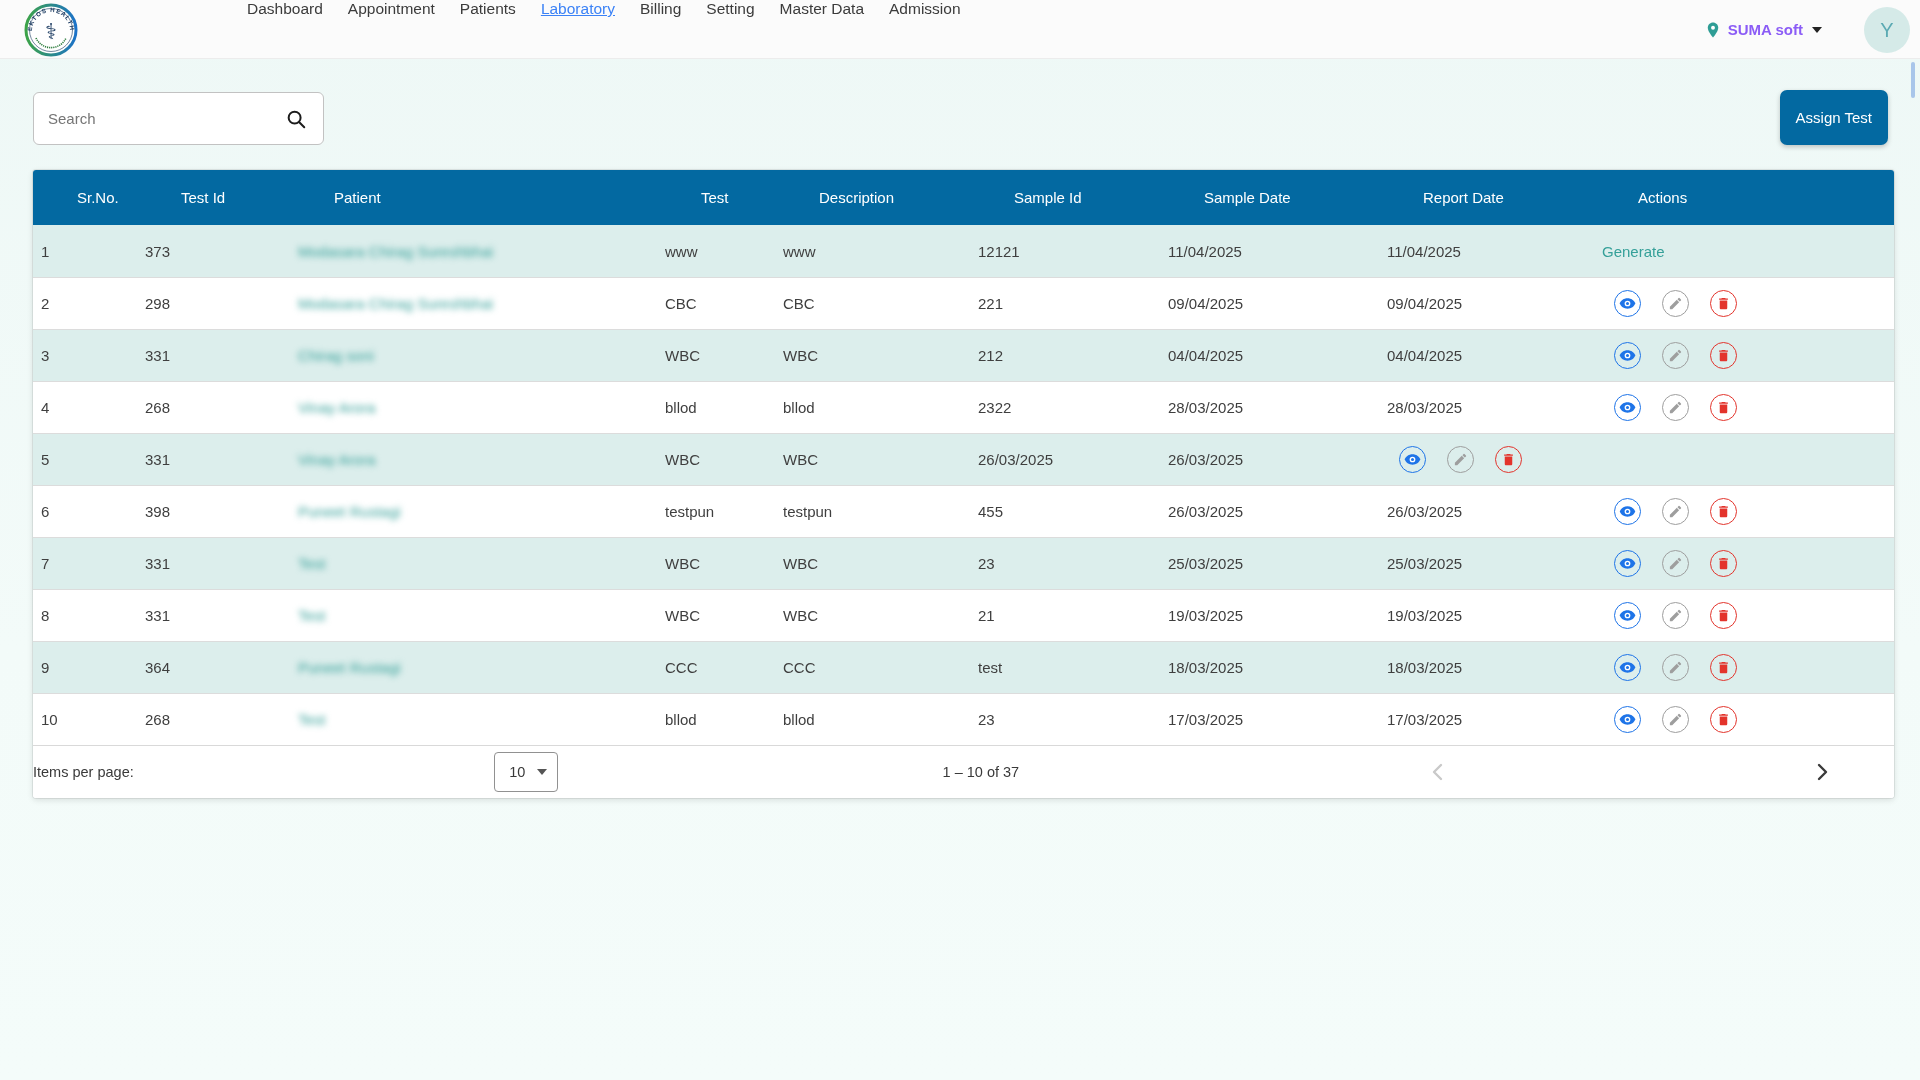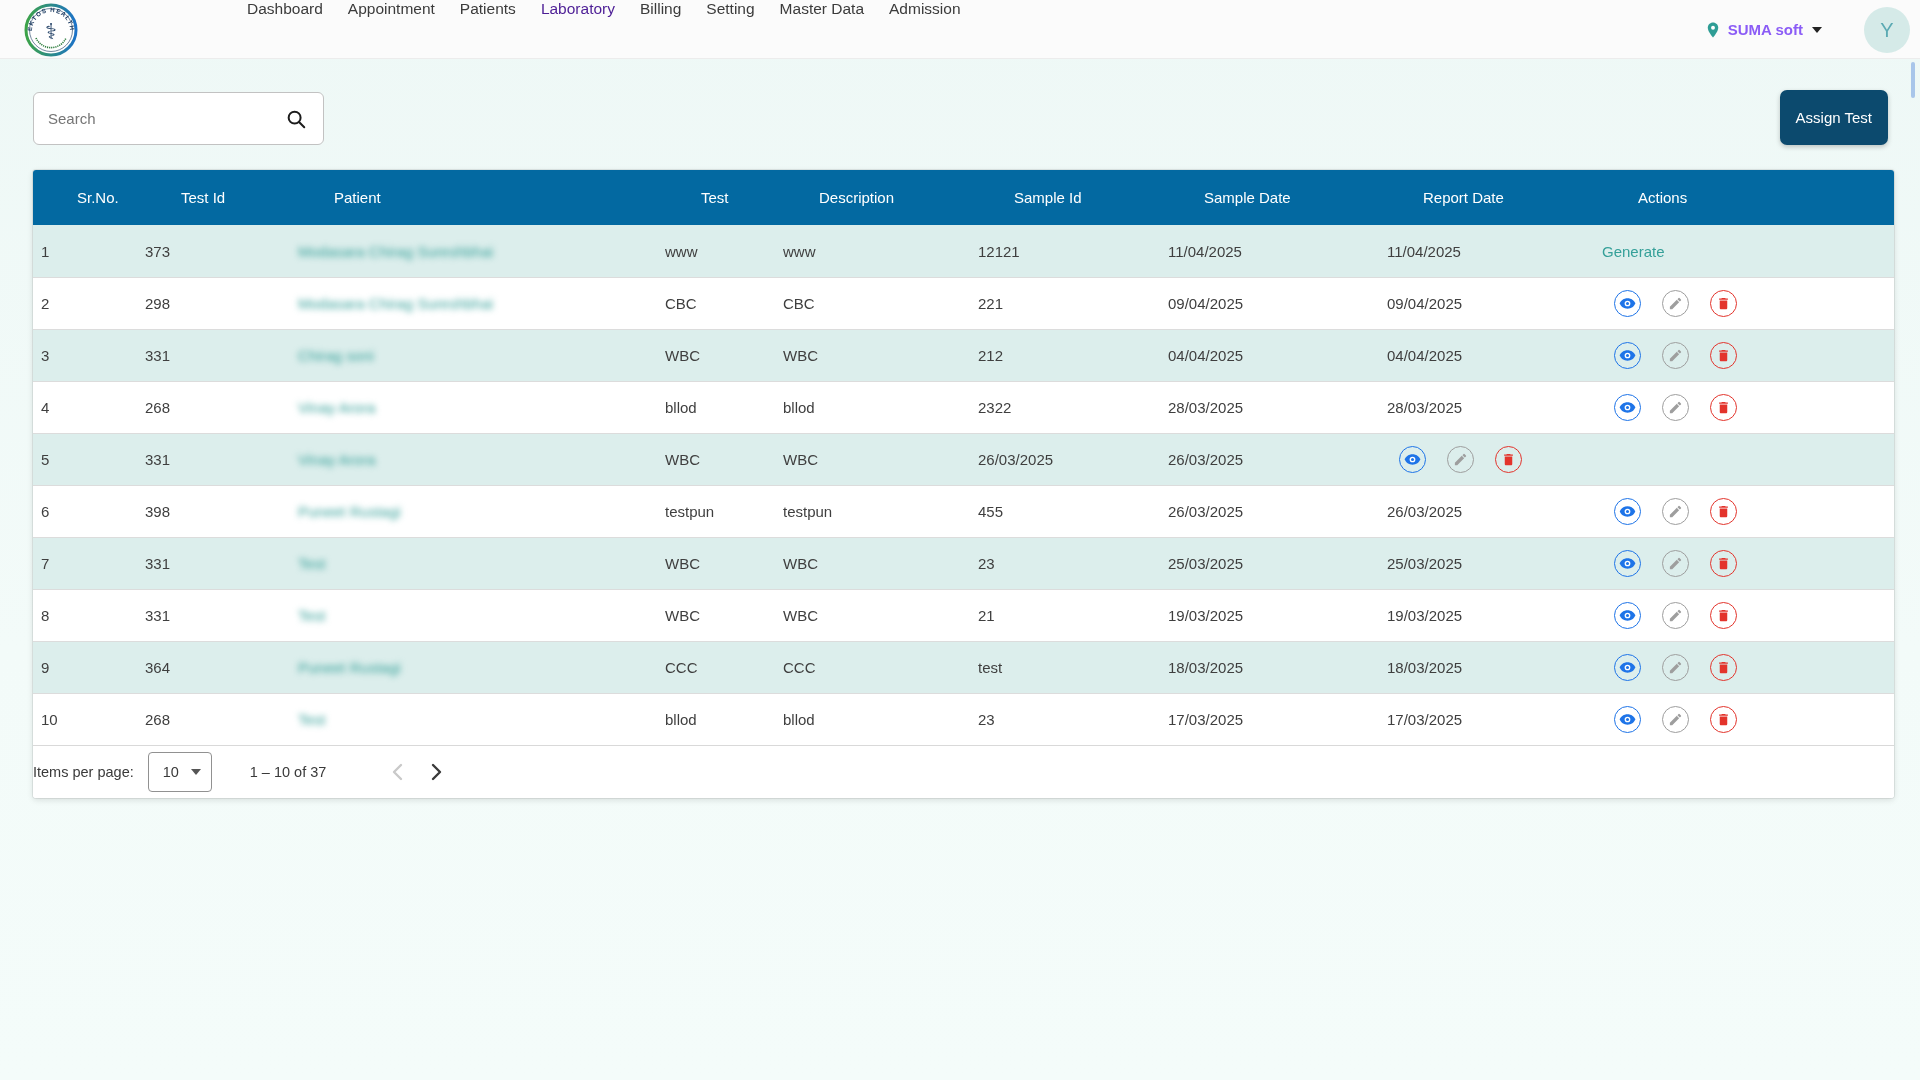--- a/index.html
+++ b/index.html
@@ -20,21 +20,21 @@
   .logo {
     position:absolute; left:24px; top:2px; width:54px; height:56px;
   }
   .nav {
     position:absolute; left:247px; top:0; height:59px;
     display:flex; gap:25px;
   }
   .nav a {
     font-size:15.5px; color:#3b3b3b; text-decoration:none; cursor:pointer; white-space:nowrap;
   }
-  .nav a.active { color:#4c1d95; }
+  .nav a.active { color:#3b82f6;text-decoration:underline; }
   .branch {
     position:absolute; right:98px; top:0; height:59px;
     display:flex; align-items:center; gap:6px; cursor:pointer;
   }
   .branch-label { font-size:15px; font-weight:bold; color:#8b5cf6; }
   .caret { width:0; height:0; border-left:5px solid transparent; border-right:5px solid transparent; border-top:6px solid #222; margin-left:3px; }
   .avatar {
     position:absolute; right:10px; top:7px; width:46px; height:46px; border-radius:50%;
     background:#d5eae8; color:#5baab3; font-size:20px;
     display:flex; align-items:center; justify-content:center; cursor:pointer;
@@ -46,21 +46,21 @@
     background:#fff; border:1px solid #c2c2c2; border-radius:6px;
     display:flex; align-items:center; padding:0 16px 0 14px;
   }
   .searchbox input {
     border:none; outline:none; flex:1; font-size:15px; color:#333; background:transparent;
     font-family:"Liberation Sans", sans-serif;
   }
   .searchbox input::placeholder { color:#757575; }
   .btn-assign {
     position:absolute; right:32px; top:90px; height:55px; padding:0 16px;
-    background:#0c4a6e; color:#fff; font-size:15px; border:none; border-radius:7px;
+    background:#0369a1; color:#fff; font-size:15px; border:none; border-radius:7px;
     cursor:pointer; box-shadow:0 2px 5px rgba(0,0,0,.22);
     font-family:"Liberation Sans", sans-serif;
   }
 
   
   .card {
     position:absolute; left:33px; top:170px; width:1861px;
     background:#fff; border-radius:3px;
     box-shadow:0 0 0 1px rgba(0,0,0,.07), 0 2px 6px rgba(0,0,0,.12);
     overflow:hidden;
@@ -84,21 +84,21 @@
     display:flex; align-items:center; justify-content:center;
     background:transparent; border:1.5px solid; cursor:pointer; padding:0;
   }
   .icon-btn.view   { border-color:#1e74e8; }
   .icon-btn.edit   { border-color:#9e9e9e; }
   .icon-btn.delete { border-color:#e3342c; }
 
   
   .paginator {
     height:53px; border-top:1px solid #d9d9d9; background:#fff;
-    display:flex; align-items:center; justify-content:flex-start;
+    display:flex; align-items:center; justify-content:space-between;
     padding-right:52px; font-size:14.5px; color:#3a3a3a;
   }
   .pp-label { margin-right:14px; }
   .pp-select {
     width:64px; height:40px; border:1px solid #919191; border-radius:4px;
     display:flex; align-items:center; padding:0 10px 0 14px; cursor:pointer;
     justify-content:space-between; margin-right:38px; background:#fff;
   }
   .pp-select .caret { border-top-color:#555; margin:0; }
   .pp-range { margin-right:52px; }

